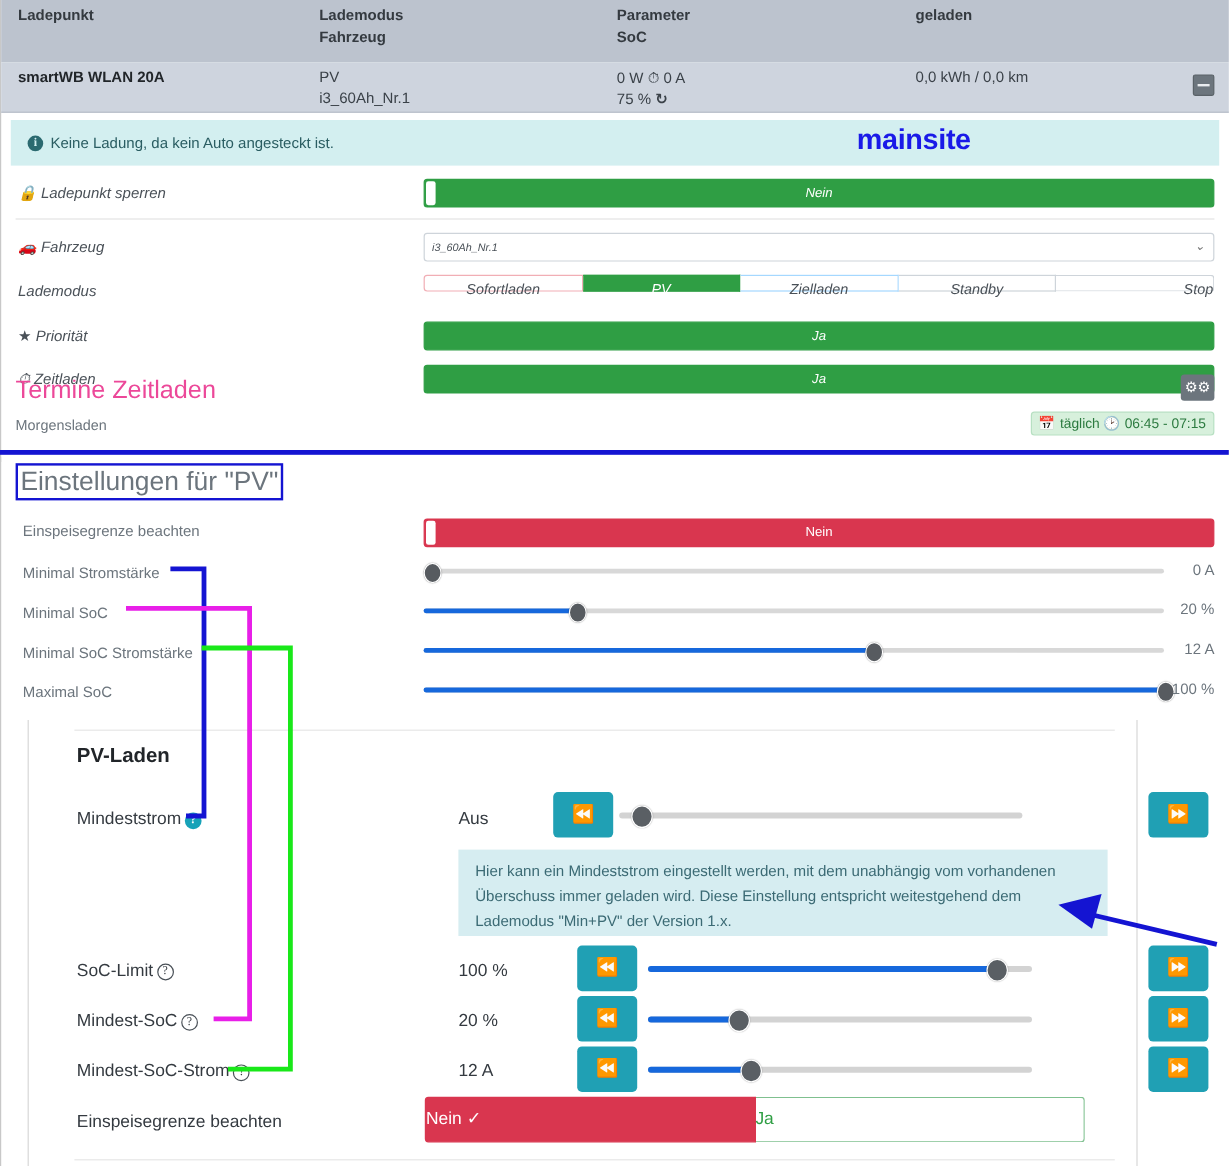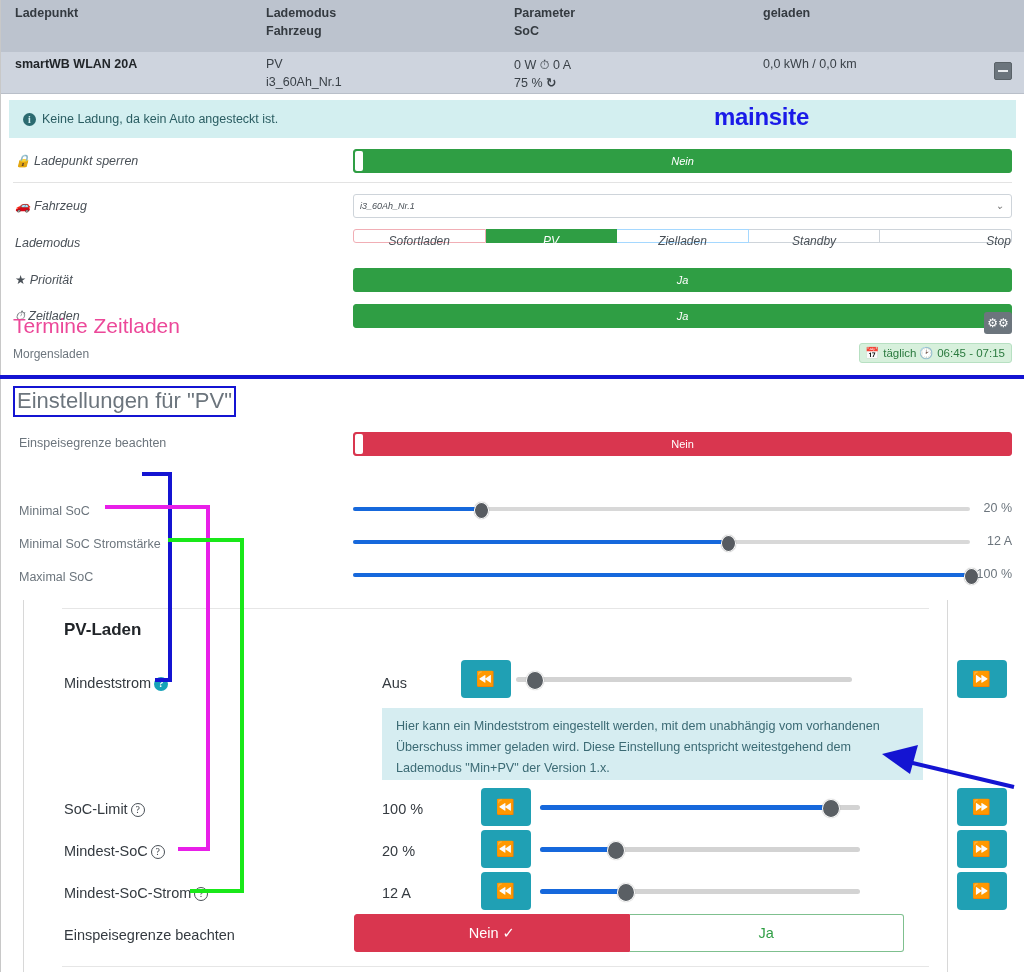--- a/index.html
+++ b/index.html
@@ -186,21 +186,21 @@
   .nslider .nfill{position:absolute;left:0;top:17px;height:5px;background:#1668dc;border-radius:3px;}
   .nslider .nthumb{position:absolute;top:11px;width:16px;height:17px;background:#5a5f64;border-radius:50%;border:1px solid #fff;box-shadow:0 0 1px rgba(0,0,0,.4);}
 
   #infobox{
     position:absolute;left:358px;right:24px;top:108px;height:72px;
     background:#d6edf1;color:#3b6a74;font-size:12.6px;line-height:21px;
     padding:8px 14px;box-sizing:border-box;
   }
 
   .twotog{position:absolute;left:352px;right:36px;height:38px;display:flex;}
-  .twotog .tg{flex:1;text-align:center;line-height:36px;font-size:14.5px;box-sizing:border-box;}
+  .twotog .tg{flex:1;text-align:left;line-height:36px;font-size:14.5px;box-sizing:border-box;}
   .tg-no{background:#d9364f;color:#fff;border:1px solid #d9364f;border-radius:3px 0 0 3px;}
   .tg-yes{background:#fff;color:#2f9e44;border:1px solid #7fc08f;border-left:none;border-radius:0 3px 3px 0;}
 
   
   #anno{position:absolute;left:0;top:0;width:1024px;height:972px;pointer-events:none;}
 </style>
 </head>
 <body>
 
 <div id="top-panel">
@@ -320,20 +320,31 @@
   <div class="mrow" style="top:48px;">
     <span class="mlabel" style="top:7px;">Einspeisegrenze beachten</span>
     <div class="mctl" style="top:3px;">
       <div class="sw-red">
         <span class="knob"></span>
         <span>Nein</span>
       </div>
     </div>
   </div>
 
+  <div class="mrow" style="top:85px;">
+    <span class="mlabel" style="top:5px;">Minimal Stromstärke</span>
+    <div class="mctl">
+      <div class="slider">
+        <div class="track"></div>
+        <div class="fill" style="width:0px;"></div>
+        <div class="thumb" style="left:0px;"></div>
+        <div class="val">0 A</div>
+      </div>
+    </div>
+  </div>
 
   <div class="mrow" style="top:118px;">
     <span class="mlabel" style="top:5px;">Minimal SoC</span>
     <div class="mctl">
       <div class="slider">
         <div class="track"></div>
         <div class="fill" style="width:125px;"></div>
         <div class="thumb" style="left:121px;"></div>
         <div class="val">20 %</div>
       </div>

